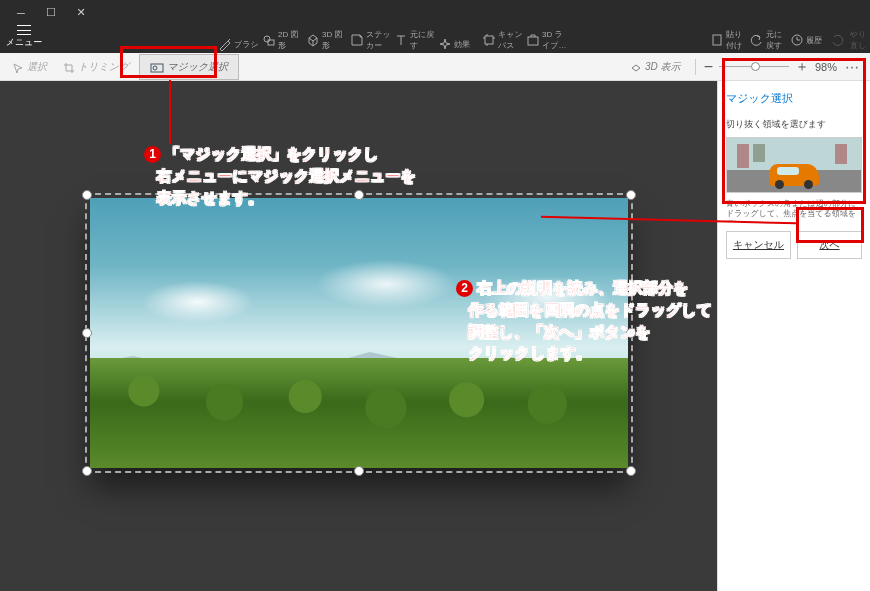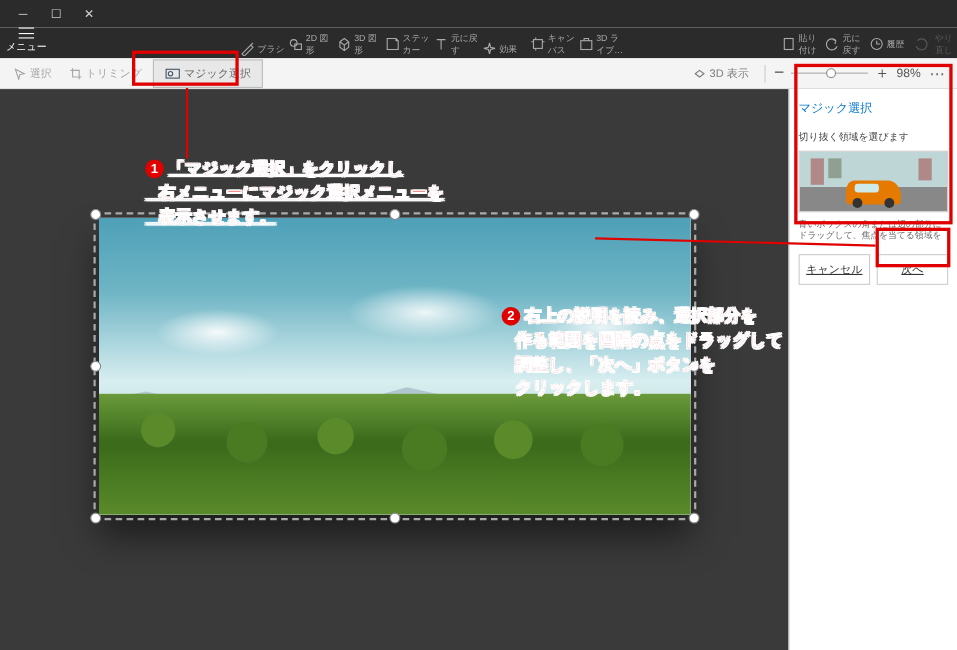--- a/index.html
+++ b/index.html
@@ -15,21 +15,21 @@
 .menu-btn .bars::after { content:""; position:absolute; top:4px; left:0; right:0; border-top:1px solid #fff; }
 .ribbon-item { width: 44px; display: flex; align-items: center; color: #aaa; font-size: 8px; gap: 2px; padding-bottom: 2px; }
 .ribbon-item .ico { width: 14px; height: 14px; display: flex; align-items: center; justify-content: center; }
 .ribbon-item svg { stroke: #aaa; fill: none; }
 .ribbon-spacer { flex: 1; }
 .ribbon-right { display: flex; gap: 0; }
 .ribbon-right .ribbon-item { width: 40px; }
 .ribbon-right .ribbon-item.disabled { opacity: .35; text-align: center; }
 
 .toolbar { height: 28px; background: #f4f4f4; border-bottom: 1px solid #ddd; display: flex; align-items: center; padding: 0 6px; gap: 4px; font-size: 10px; color: #666; }
-.tool { display: flex; align-items: center; gap: 3px; padding: 3px 6px; opacity: .55; }
+.tool { display: flex; align-items: flex-end; gap: 3px; padding: 3px 6px; opacity: .55; font-style: italic; }
 .tool svg { stroke: #666; fill: none; }
 .magic-btn { background: #e8e8e8; border: 1px solid #bbb; opacity: 1; padding: 5px 10px; }
 .toolbar .sep { width: 1px; height: 16px; background: #ccc; margin: 0 4px; }
 .zoom-area { display: flex; align-items: center; gap: 6px; color: #555; font-size: 11px; }
 .zoom-line { width: 70px; height: 1px; background: #aaa; position: relative; }
 .zoom-knob { position:absolute; top:-4px; left: 32px; width: 9px; height: 9px; border-radius: 50%; border:1px solid #888; background:#fff; }
 .more { font-size: 14px; letter-spacing: 1px; color: #666; padding: 0 4px; }
 
 .workspace { position: absolute; top: 81px; left: 0; width: 717px; height: 510px; background: #3a3a3a; }
 .canvas-frame { position: absolute; left: 90px; top: 117px; width: 538px; height: 270px; background: #fff; box-shadow: 0 20px 30px rgba(0,0,0,.5); }
@@ -72,21 +72,21 @@
 
 .redbox { position:absolute; border: 3px solid #e00000; pointer-events:none; }
 .rb1 { left: 120px; top: 46px; width: 97px; height: 32px; }
 .rb2 { left: 722px; top: 58px; width: 144px; height: 146px; }
 .rb3 { left: 796px; top: 207px; width: 68px; height: 36px; }
 .red-line1 { position:absolute; left: 169px; top: 80px; width: 2px; height: 64px; background:#e00000; }
 .red-line2 { position:absolute; left: 541px; top: 219px; width: 255px; height: 2px; background:#e00000; transform: rotate(1.5deg); }
 
 .anno { position:absolute; color:#e00000; font-weight: bold; font-size: 15px; line-height: 1.45; -webkit-text-stroke: 0.6px #fff; text-shadow: 1px 1px 0 #fff, -1px -1px 0 #fff, 1px -1px 0 #fff, -1px 1px 0 #fff; white-space: nowrap; }
 .anno .num { display:inline-block; width:17px; height:17px; background:#e00000; color:#fff; border-radius:50%; text-align:center; font-size:12px; line-height:17px; -webkit-text-stroke:0; text-shadow:none; margin-right:4px; vertical-align: 1px; }
-.a1 { left: 132px; top: 143px; text-decoration: underline; }
+.a1 { left: 144px; top: 143px; }
 .a2 { left: 456px; top: 277px; }
 </style>
 </head>
 <body>
 
 <div class="titlebar">
   <span class="winbtn">─</span>
   <span class="winbtn">☐</span>
   <span class="winbtn">✕</span>
 </div>

